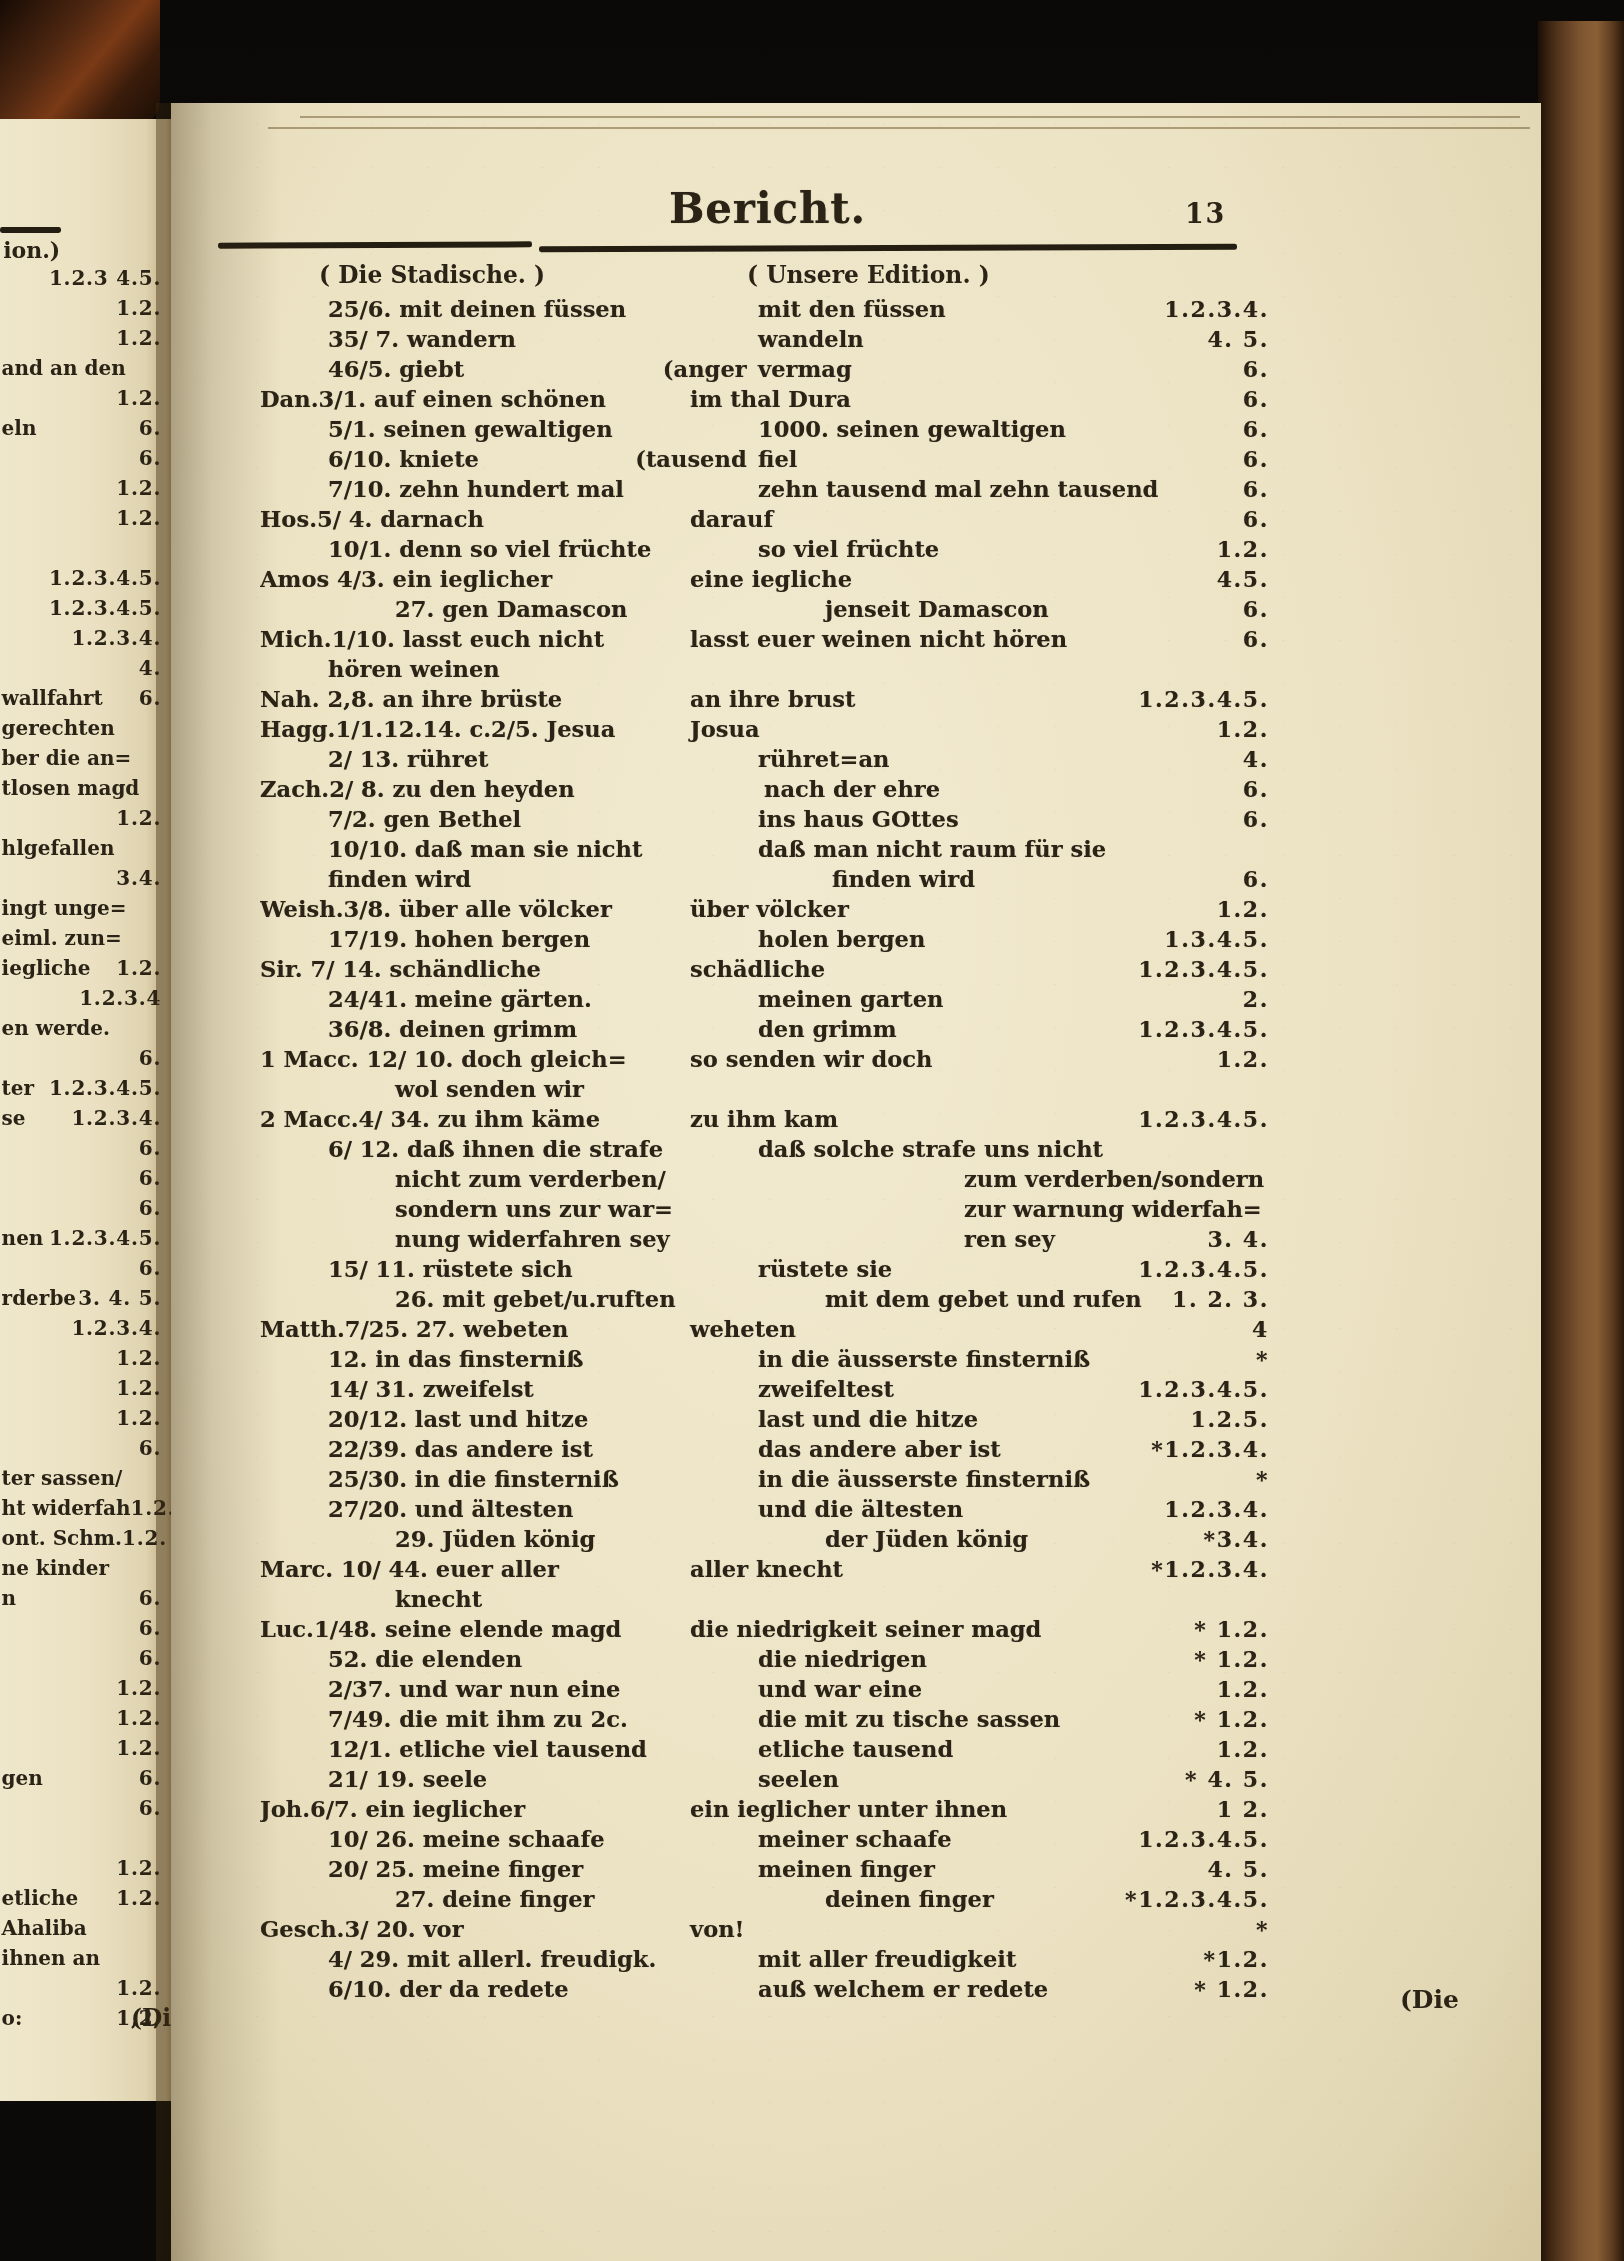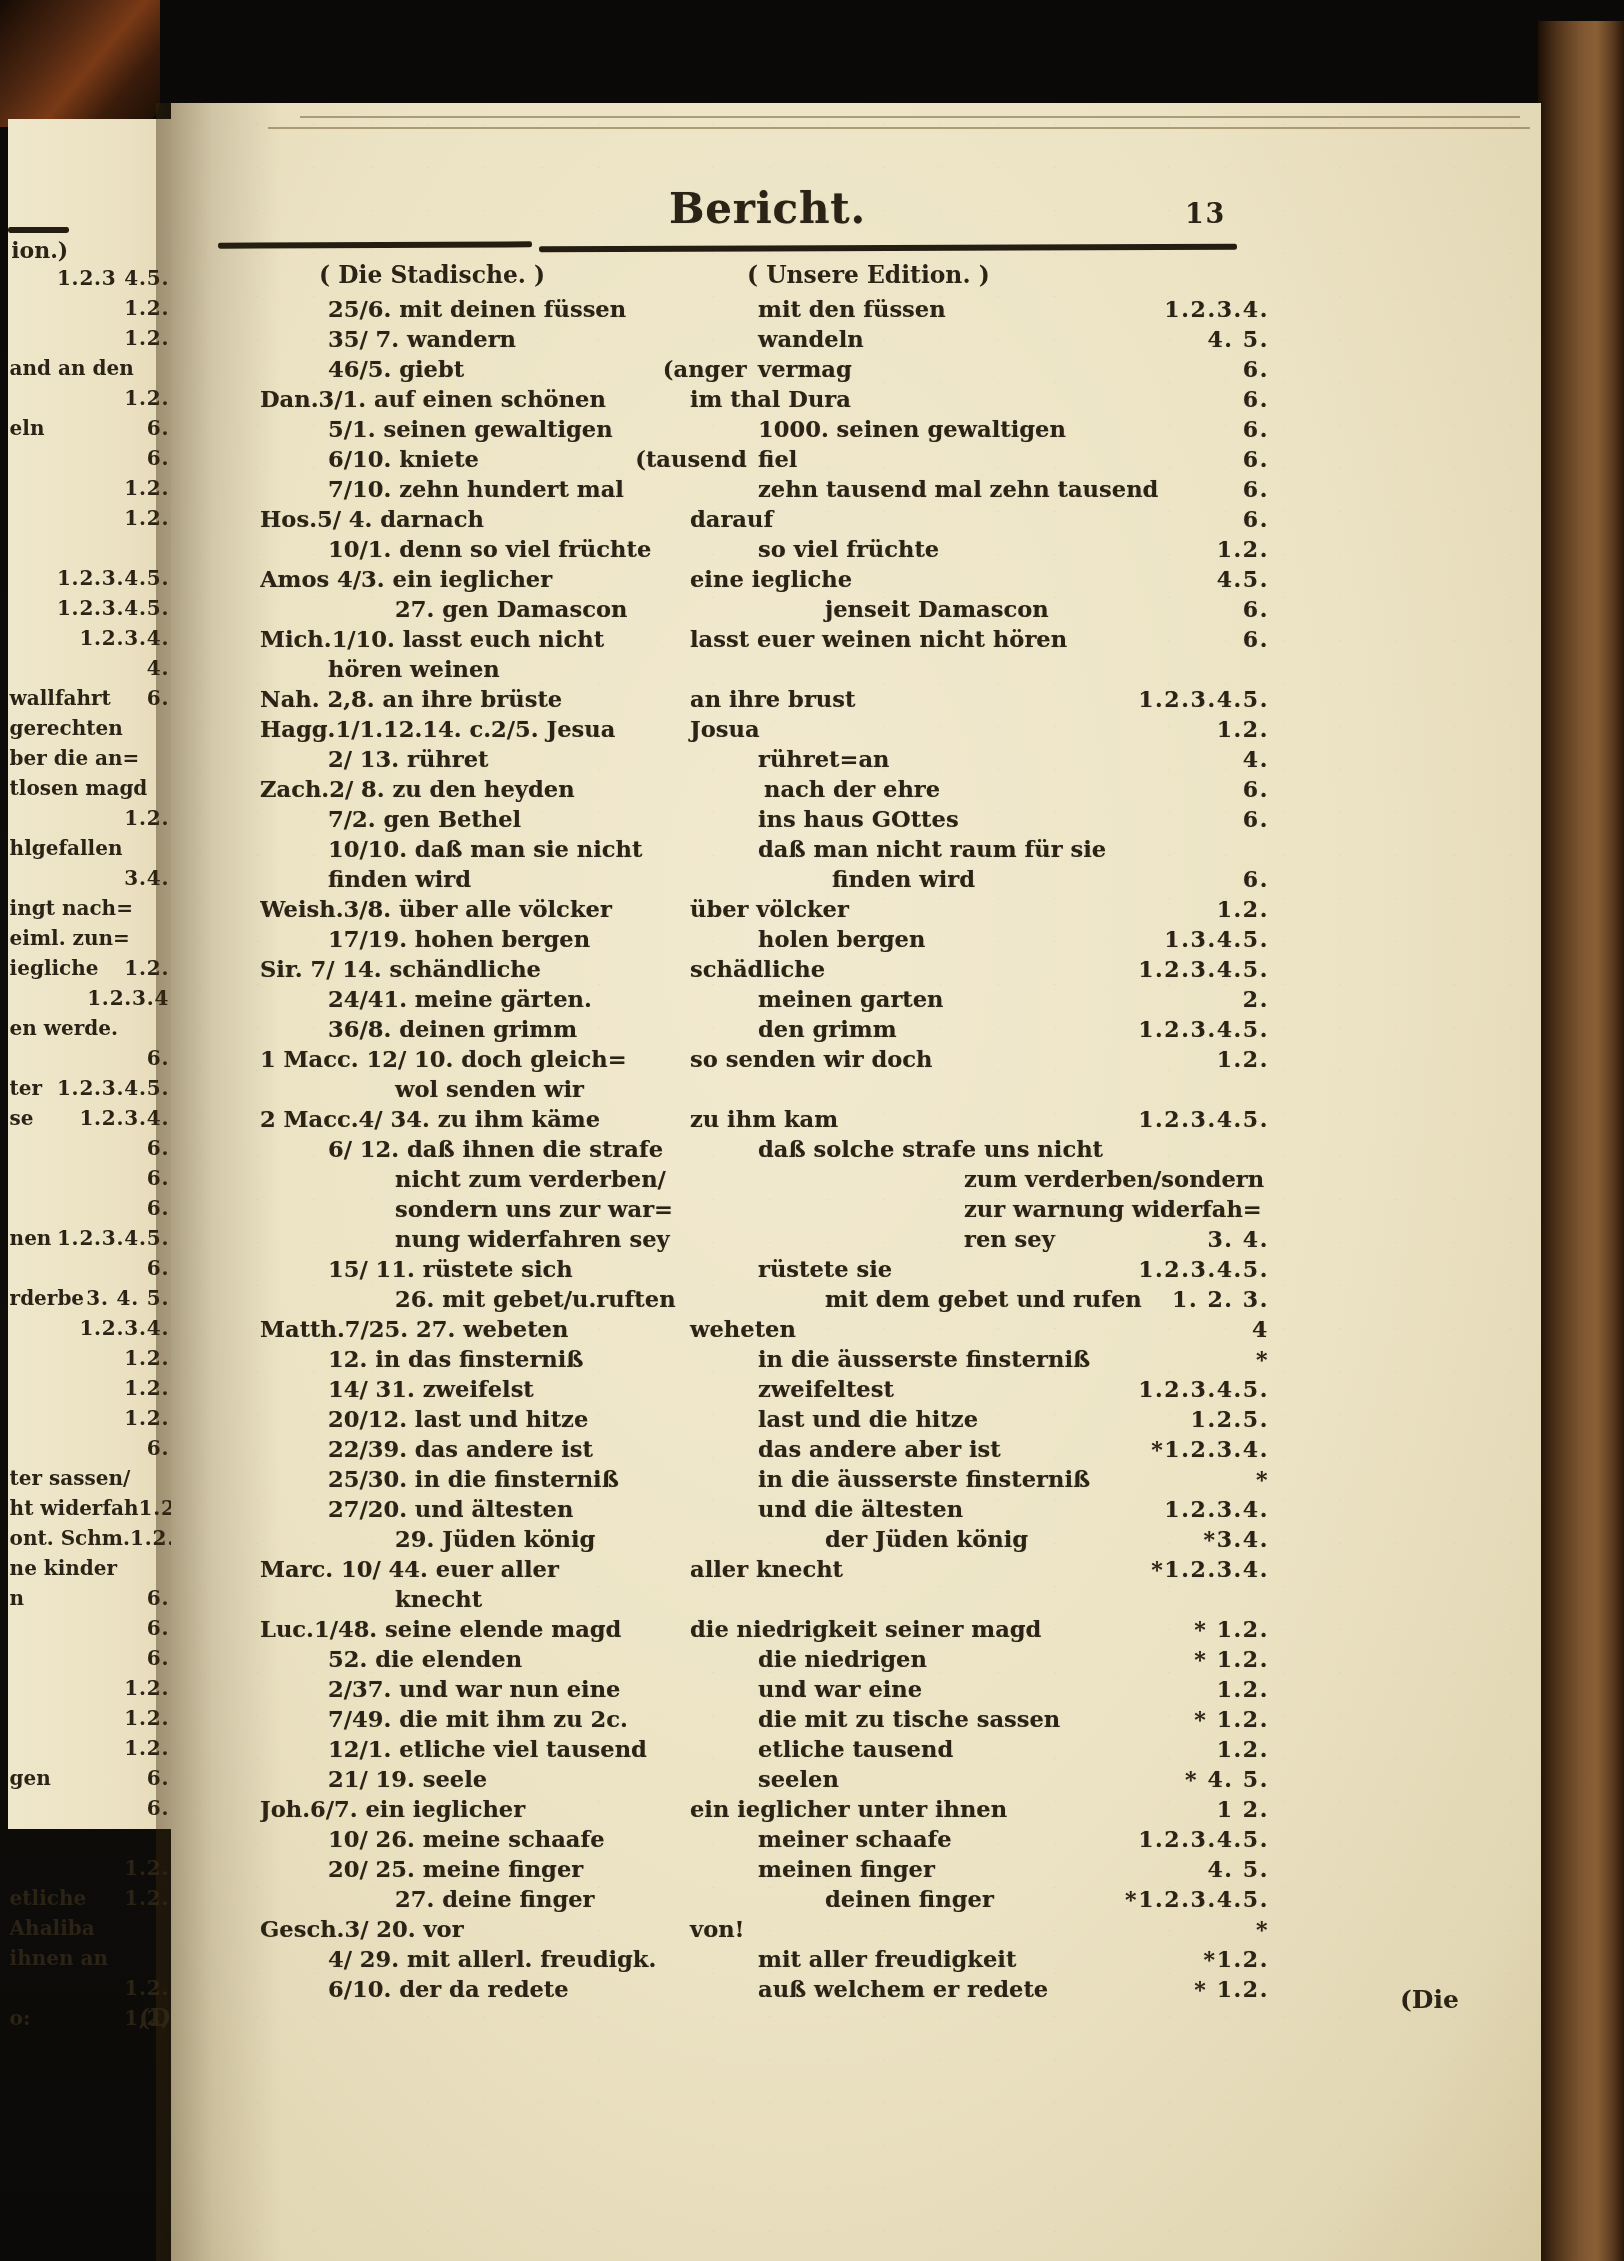--- a/index.html
+++ b/index.html
@@ -6,22 +6,22 @@
   .scene{position:relative;width:1624px;height:2261px;overflow:hidden;
          background:linear-gradient(180deg,#0a0908 0%,#100e0b 60%,#0b0a08 100%);
          font-family:"DejaVu Serif", serif;color:#2b2416;}
   
   .corner-tl{position:absolute;left:0;top:0;width:160px;height:127px;
              background:linear-gradient(130deg,#160b04 0%,#4e2711 35%,#7a3a16 55%,#3a1c0b 75%,#1a0d05 100%);
              border-bottom-right-radius:27px;}
   .cover-right{position:absolute;left:1538px;top:21px;width:86px;height:2240px;
              background:linear-gradient(90deg,#1c0f05 0%,#50331a 22%,#7b5430 48%,#8a6036 68%,#5d3d20 86%,#2a1809 100%);}
   
-  .left-strip{position:absolute;left:8px;top:119px;width:171px;height:1710px;
-             background:linear-gradient(90deg,#efe7cb 0%,#ebe1c2 55%,#dfd3b0 85%,#c3b189 97%,#a6946c 100%);padding-left:48px;}
+  .left-strip{position:absolute;left:0;top:119px;width:171px;height:1982px;
+             background:linear-gradient(90deg,#efe7cb 0%,#ebe1c2 55%,#dfd3b0 85%,#c3b189 97%,#a6946c 100%);}
   .strip-rule{position:absolute;left:0;top:108px;width:61px;height:5.6px;background:#241e12;border-radius:2.4px;}
   .strip-header{position:absolute;left:3.2px;top:118px;font-size:22px;font-weight:bold;}
   .strip-lines{position:absolute;left:0;top:147px;width:171px;}
   .sline{display:flex;align-items:baseline;height:30px;padding:0 9.7px 0 1.6px;font-size:20px;font-weight:bold;}
   .sf{white-space:pre;}
   .sn{margin-left:auto;letter-spacing:0.8px;white-space:pre;}
   .strip-catchword{position:absolute;left:131px;top:1885px;font-size:23.4px;font-weight:bold;}
   .gutter-shadow{position:absolute;left:156px;top:103px;width:125px;height:2158px;pointer-events:none;
              background:linear-gradient(90deg,rgba(58,40,12,.42) 0%,rgba(58,40,12,.14) 45%,rgba(58,40,12,0) 100%);}
   
@@ -147,21 +147,21 @@
         </div>
         <div class="sline">
           <span class="sf">hlgefallen</span>
           <span class="sn"></span>
         </div>
         <div class="sline">
           <span class="sf"></span>
           <span class="sn">3.4.</span>
         </div>
         <div class="sline">
-          <span class="sf">ingt nach=</span>
+          <span class="sf">ingt unge=</span>
           <span class="sn"></span>
         </div>
         <div class="sline">
           <span class="sf">eiml. zun=</span>
           <span class="sn"></span>
         </div>
         <div class="sline">
           <span class="sf">iegliche</span>
           <span class="sn">1.2.</span>
         </div>

